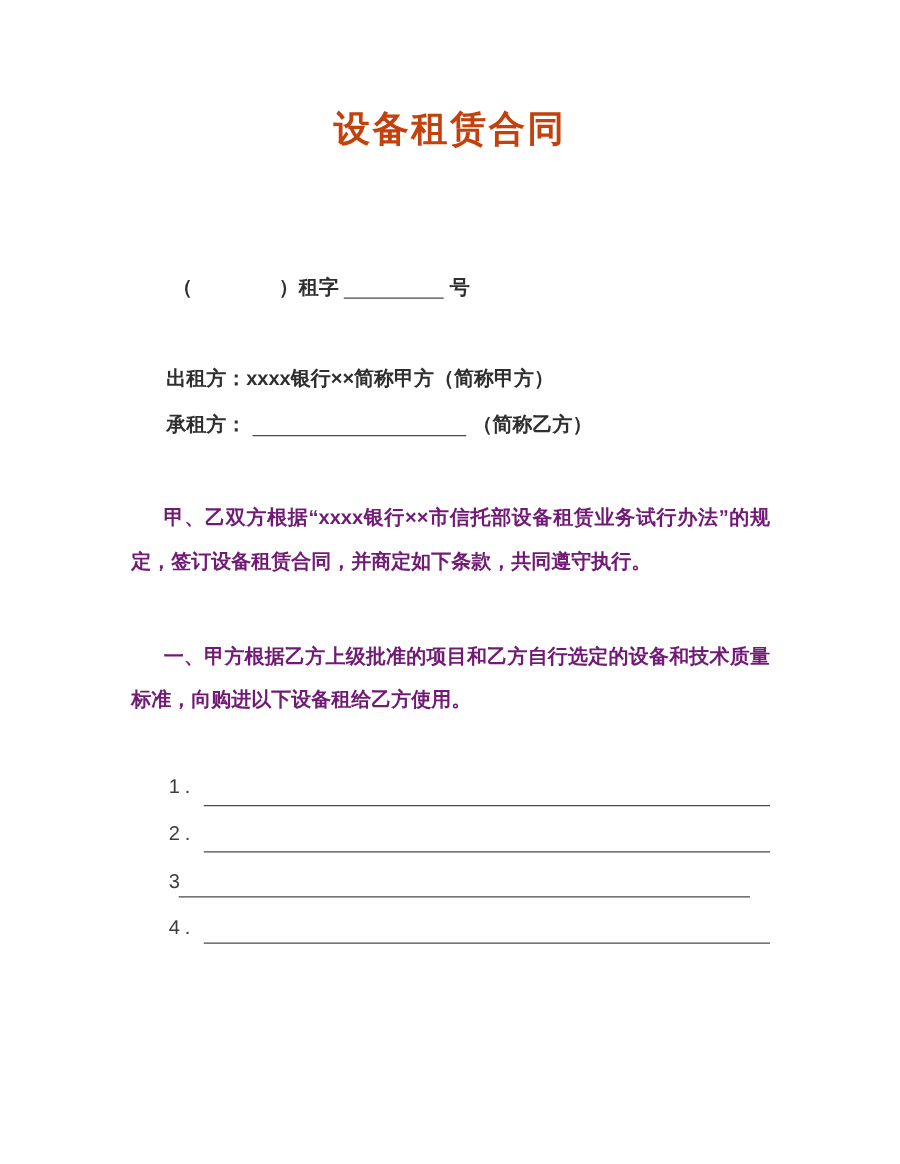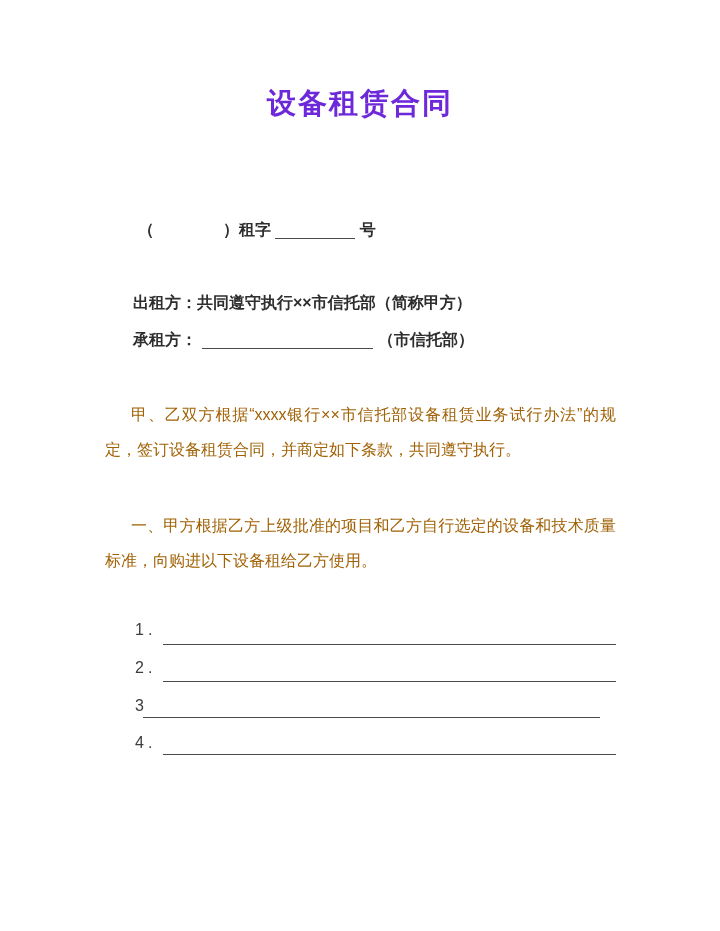--- a/index.html
+++ b/index.html
@@ -20,21 +20,21 @@
     position: absolute;
     top: 84px;
     left: 0;
     width: 720px;
     margin: 0;
     text-align: center;
     font-family: "Liberation Serif", "DejaVu Serif", serif;
     font-size: 29px;
     font-weight: 700;
     letter-spacing: 2px;
-    color: #6d28d9;
+    color: #c2410c;
   }
   .bodytext {
     font-size: 16px;
     font-weight: 700;
     color: #2e2e2e;
   }
   .no-line {
     position: absolute;
     top: 220px;
     left: 138px;
@@ -66,25 +66,25 @@
   .w82  { width: 80px; }
   .w171 { width: 171px; margin-left: 5px; margin-right: 5px; }
   .w57  { width: 57px; }
   .w26  { width: 25px; }
   .para {
     position: absolute;
     left: 105px;
     width: 511px;
     margin: 0;
     font-size: 16px;
-    font-weight: 400;
+    font-weight: 700;
     line-height: 35px;
     text-align: justify;
     text-indent: 26px;
-    color: #a16207;
+    color: #701a75;
   }
   .intro   { top: 397px; }
   .clause1 { top: 508px; }
   .clause2 {
     top: 800px;
     width: 540px;
     text-align: left;
     white-space: nowrap;
   }
   .li-num {
@@ -117,24 +117,24 @@
   <h1 class="title">设备租赁合同</h1>
 
   <div class="no-line bodytext">
     <span>（</span>
     <span class="paren-gap"></span>
     <span>）租字</span>
     <span class="blank w82"></span>
     <span>号</span>
   </div>
 
-  <div class="lessor bodytext">出租方：共同遵守执行××市信托部（简称甲方）</div>
+  <div class="lessor bodytext">出租方：xxxx银行××简称甲方（简称甲方）</div>
 
   <div class="lessee bodytext">
-    <span>承租方：</span><span class="blank w171"></span><span>（市信托部）</span>
+    <span>承租方：</span><span class="blank w171"></span><span>（简称乙方）</span>
   </div>
 
   <p class="para intro">甲、乙双方根据“xxxx银行××市信托部设备租赁业务试行办法”的规定，签订设备租赁合同，并商定如下条款，共同遵守执行。</p>
 
   <p class="para clause1">一、甲方根据乙方上级批准的项目和乙方自行选定的设备和技术质量标准，向购进以下设备租给乙方使用。</p>
 
   <div class="li-num p1">1.</div>
   <div class="li-rule r1"></div>
 
   <div class="li-num p2">2.</div>

